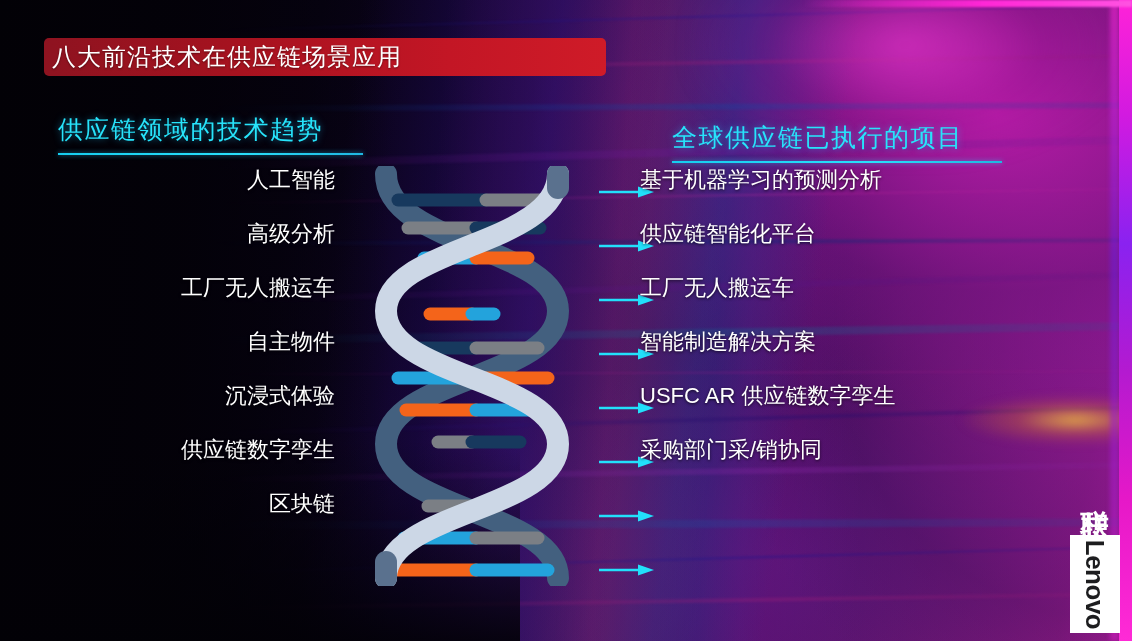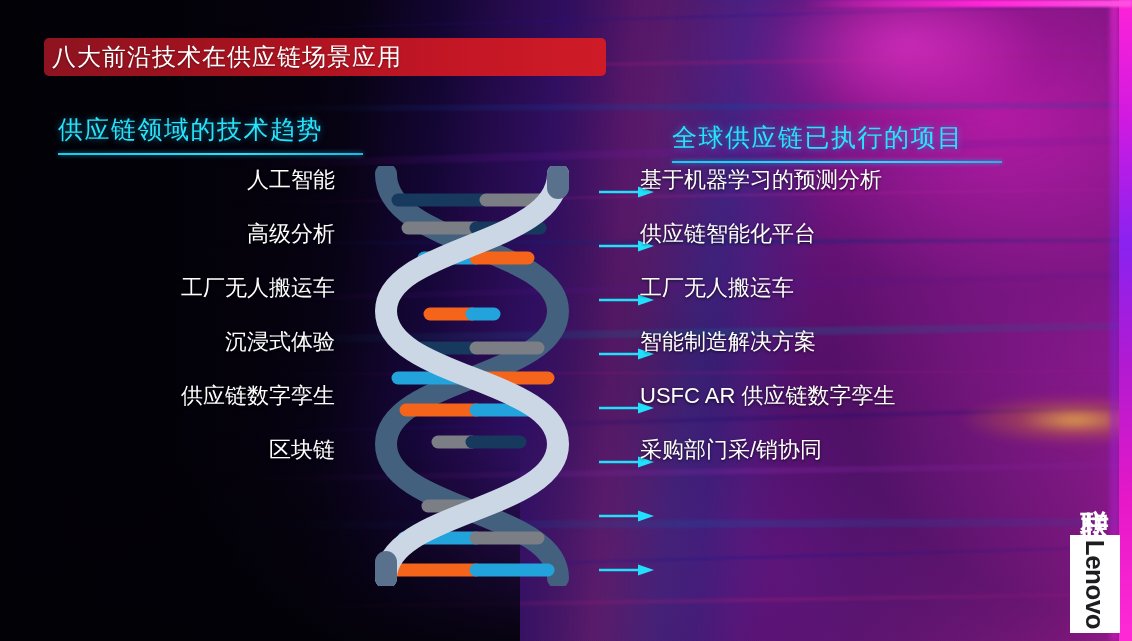--- a/index.html
+++ b/index.html
@@ -232,20 +232,23 @@
       <div class="row">
         <span>人工智能</span>
       </div>
       <div class="row">
         <span>高级分析</span>
       </div>
       <div class="row">
         <span>工厂无人搬运车</span>
       </div>
       <div class="row">
+        <span>自主物件</span>
+      </div>
+      <div class="row">
         <span>沉浸式体验</span>
       </div>
       <div class="row">
         <span>供应链数字孪生</span>
       </div>
       <div class="row">
         <span>区块链</span>
       </div>
     </div>
 

